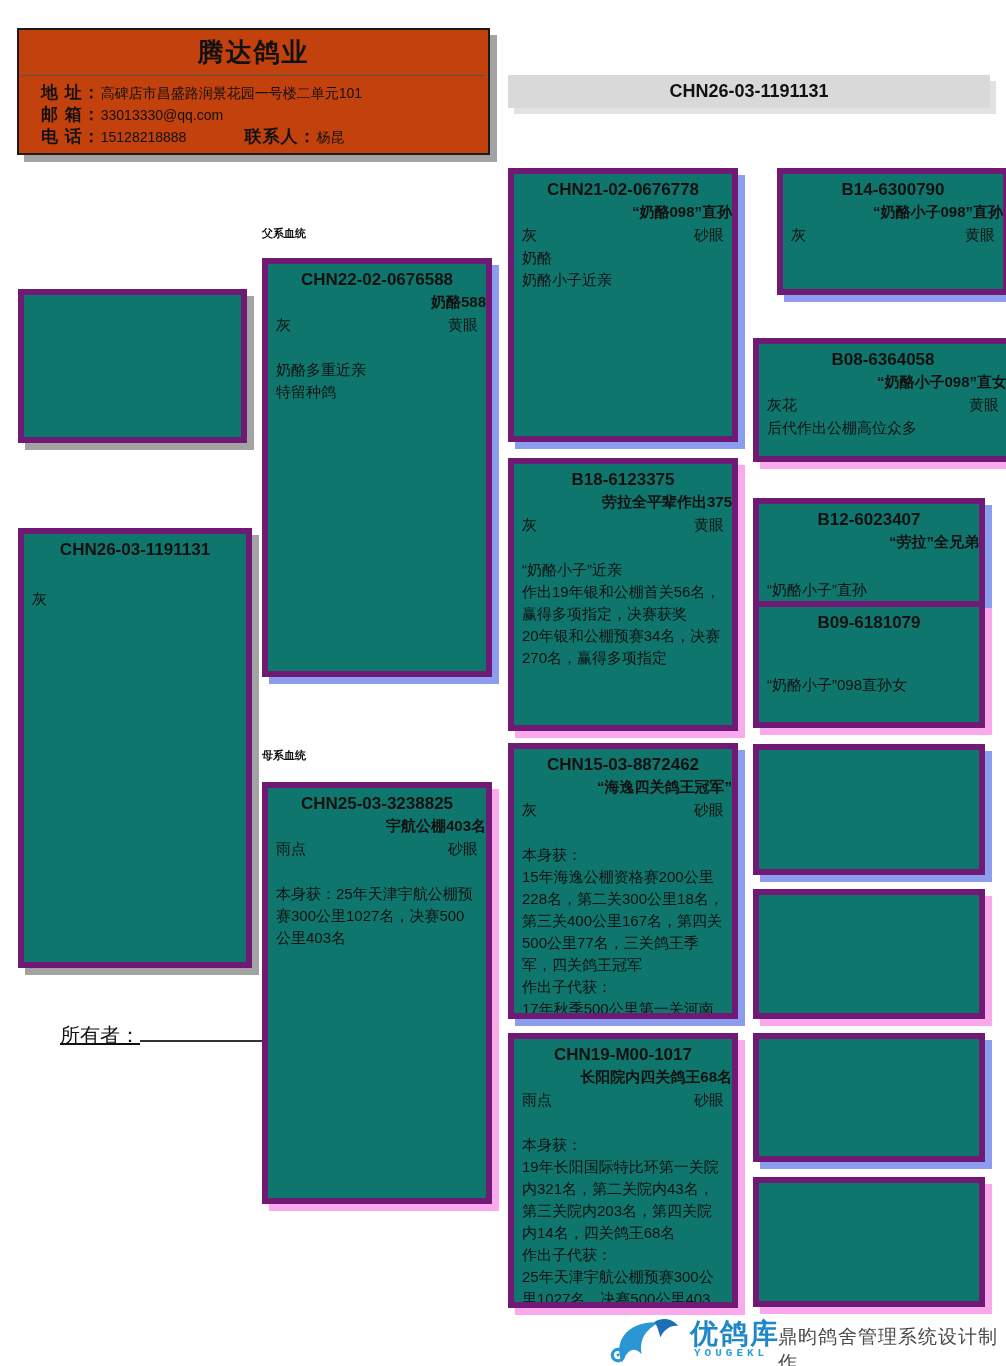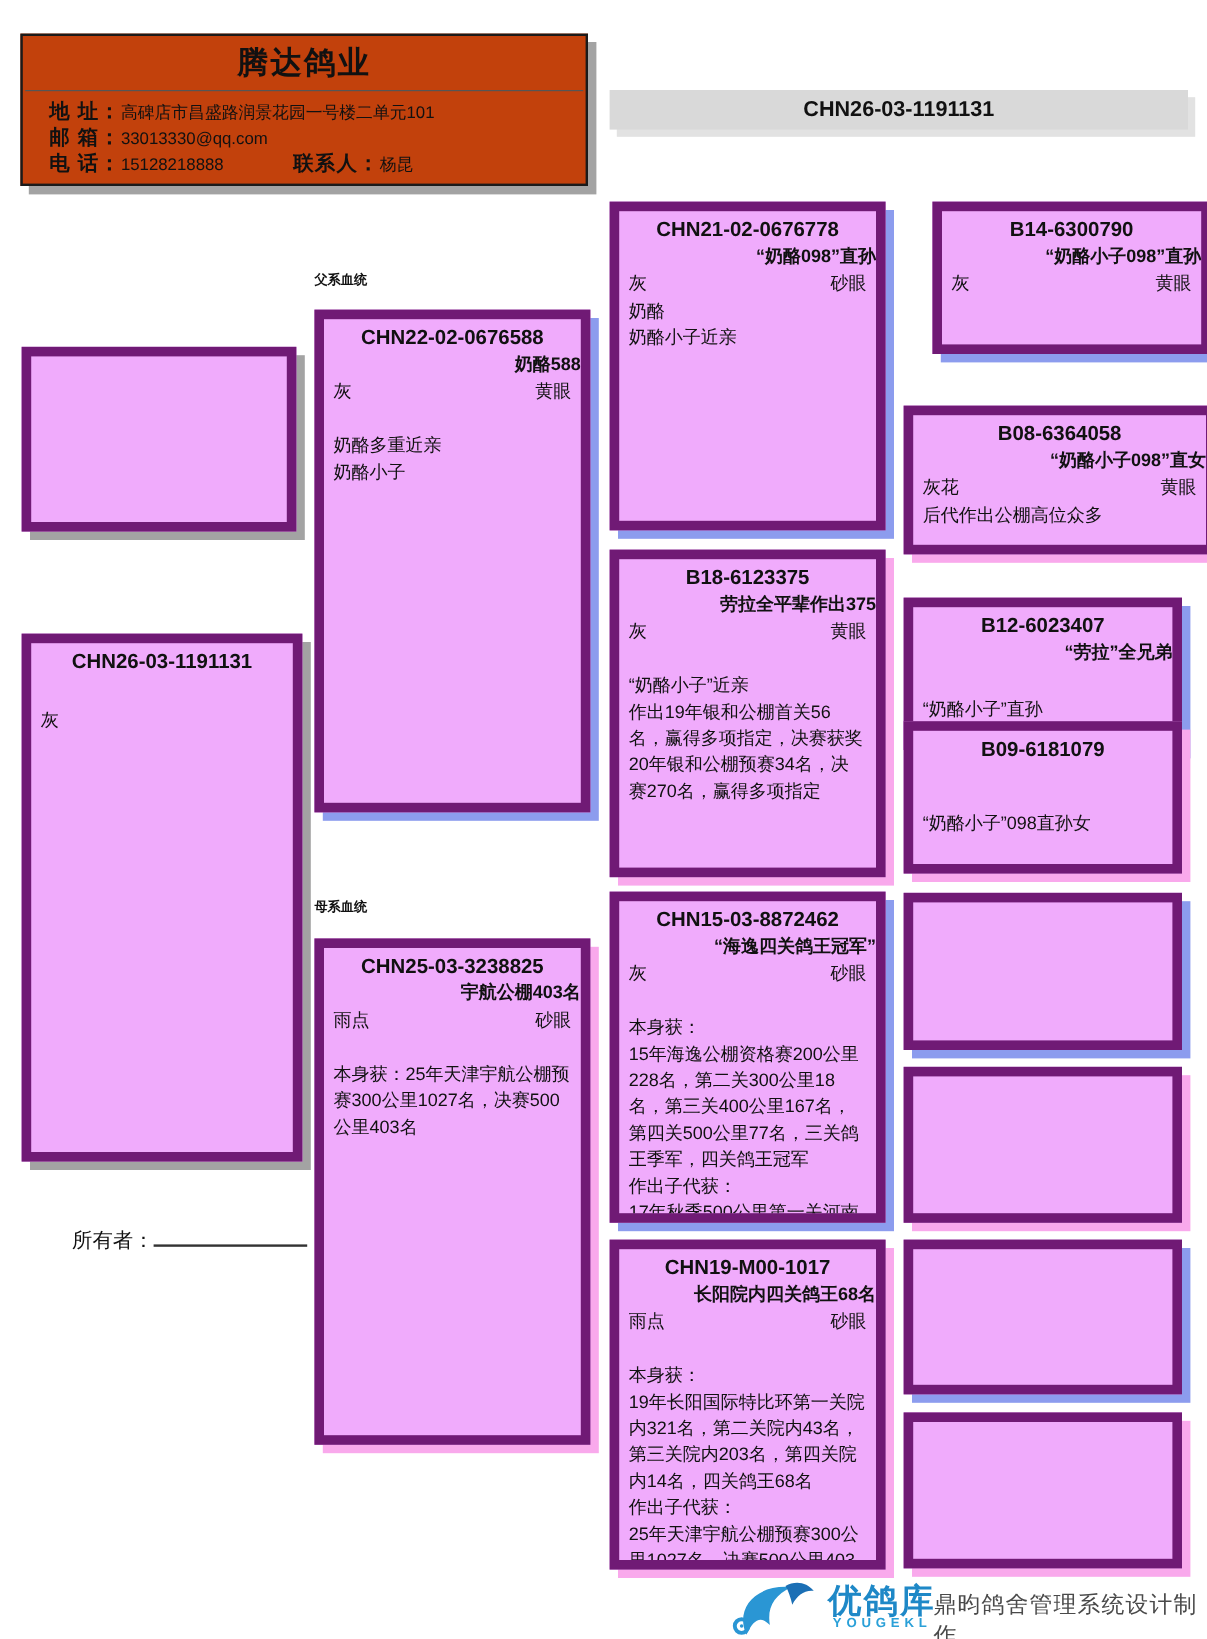--- a/index.html
+++ b/index.html
@@ -26,42 +26,42 @@
   .title-bar{
     left:508px;top:75px;width:482px;height:33px;
     background:var(--barbg);
     box-shadow:6px 6px 0 #e2e2e2;
     display:flex;align-items:center;justify-content:center;
     font-size:18px;font-weight:bold;
   }
 
   
   .box{
-    background:#f0abfc;border:8px solid #701a75;overflow:hidden;
+    background:#0f766e;border:6px solid #701a75;overflow:hidden;
   }
   .sh-blue{box-shadow:7px 7px 0 var(--sire);}
   .sh-pink{box-shadow:7px 7px 0 var(--dam);}
   .sh-gray{box-shadow:7px 7px 0 var(--neutral);}
   .ring{font-weight:bold;font-size:17px;text-align:center;padding-top:5px;line-height:22px;}
   .name{font-weight:bold;font-size:15px;text-align:right;line-height:22px;}
   .ce-row{display:flex;justify-content:space-between;padding:0 8px;font-size:15px;line-height:24px;}
   .notes{padding:0 8px;font-size:15px;line-height:22px;white-space:pre-wrap;margin-top:22px;}
   .notes.tight{margin-top:0;}
   .notes.gap26{margin-top:26px;}
   .notes.gap40{margin-top:40px;}
   .branch-label{font-size:11px;font-weight:bold;}
 
   
-  .owner{left:60px;top:1022px;font-size:17px;}
+  .owner{left:60px;top:1022px;font-size:20px;text-decoration:underline;}
   .owner-line{display:inline-block;width:128px;border-bottom:2px solid #333;height:12px;}
 
   
   .logo-svg{left:606px;top:1312px;width:76px;height:52px;}
   .logo-name{left:690px;top:1315px;font-size:28px;font-weight:bold;color:var(--logo);letter-spacing:2px;}
-  .logo-sub{left:694px;top:1347px;font-size:11px;font-weight:bold;color:#2aa0d8;letter-spacing:4px;}
+  .logo-sub{left:694px;top:1347px;font-size:11px;font-weight:bold;color:#2aa0d8;letter-spacing:4px;font-family:Liberation Mono, monospace;}
   .credit{left:778px;top:1324px;font-size:19px;color:var(--credit);letter-spacing:1px;}
 </style>
 </head>
 <body>
 
 <div class="abs header-box">
   <div class="loft-name">腾达鸽业</div>
   <div class="header-divider"></div>
   <div class="info-rows">
     <div class="info-row">
@@ -97,21 +97,21 @@
 <div class="abs branch-label" style="left:262px;top:748px;">母系血统</div>
 
 <div class="abs box sh-blue" style="left:262px;top:258px;width:230px;height:419px;">
   <div class="ring">CHN22-02-0676588</div>
   <div class="name">奶酪588</div>
   <div class="ce-row">
     <span>灰</span>
     <span>黄眼</span>
   </div>
   <div class="notes">奶酪多重近亲
-奶酪小子</div>
+特留种鸽</div>
 </div>
 
 <div class="abs box sh-pink" style="left:262px;top:782px;width:230px;height:422px;">
   <div class="ring">CHN25-03-3238825</div>
   <div class="name">宇航公棚403名</div>
   <div class="ce-row">
     <span>雨点</span>
     <span>砂眼</span>
   </div>
   <div class="notes">本身获：25年天津宇航公棚预赛300公里1027名，决赛500公里403名</div>

